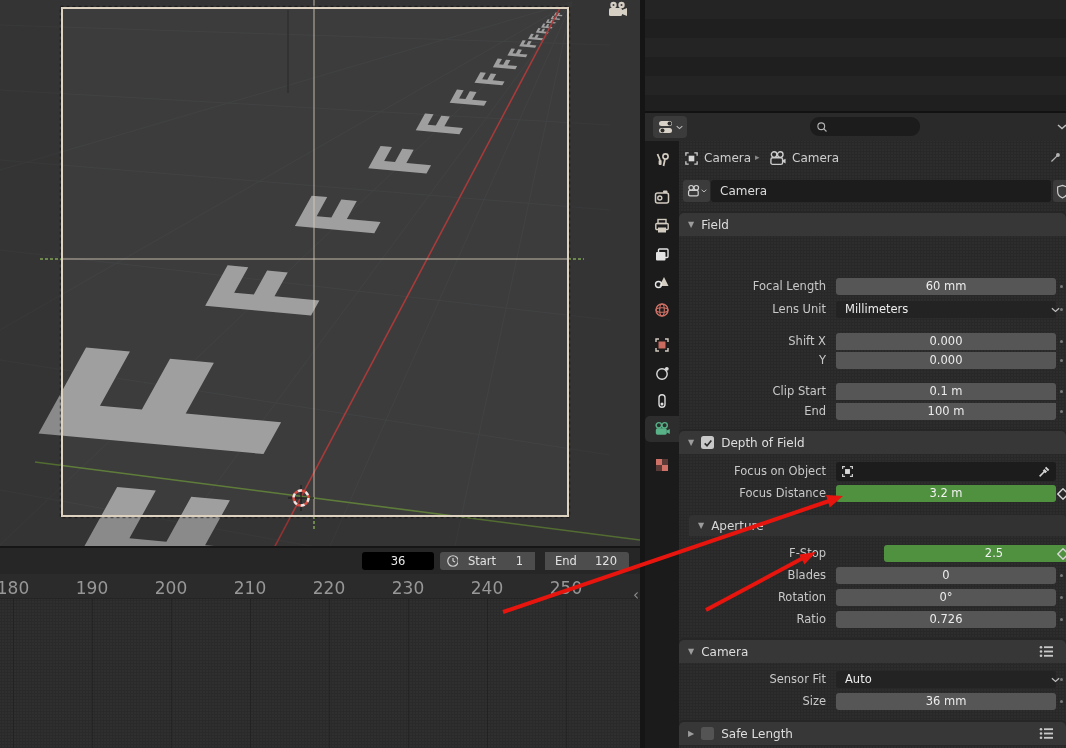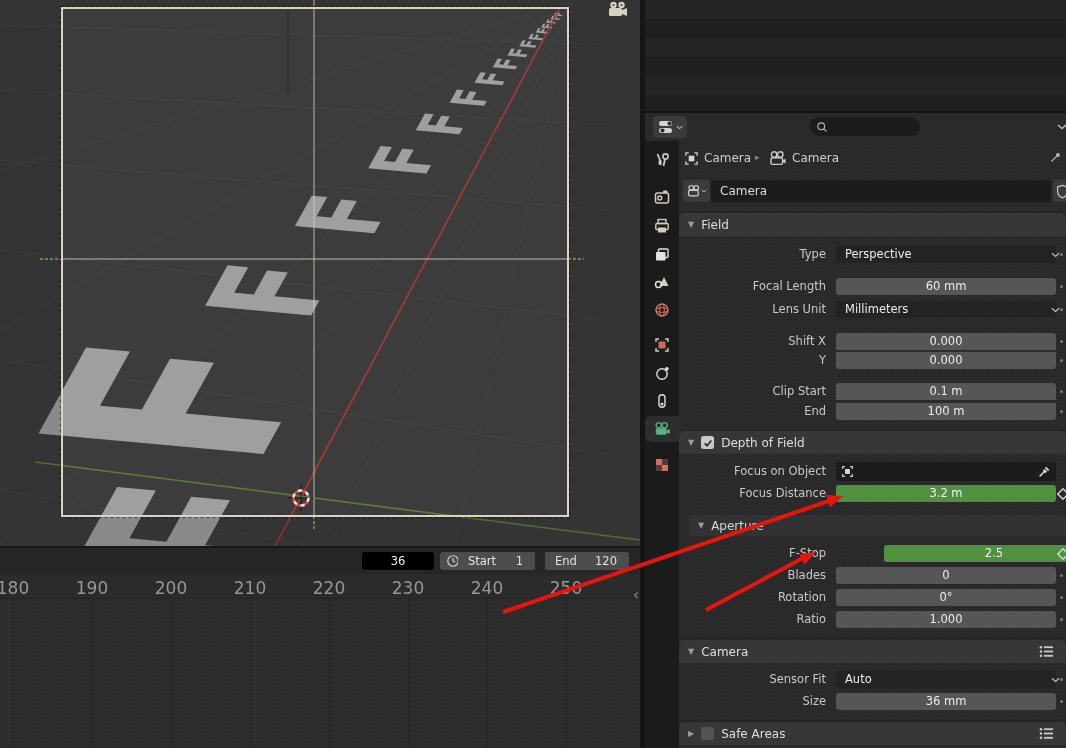--- a/index.html
+++ b/index.html
@@ -343,28 +343,20 @@
           <svg width="13" height="15" viewBox="0 0 16 18" style="margin-left:3px;">
             <path d="M8 1.5 L14 3.5 V9 C14 13 11.5 15.5 8 16.8 C4.5 15.5 2 13 2 9 V3.5 Z" fill="none" stroke="#c9c9c9" stroke-width="1.5"></path>
           </svg>
         </div>
       </div>
 
       <div class="pheader" style="top:72px;">
         <span class="tri">▼</span>
         <span>Field</span>
       </div>
-      <div class="prow" style="top:105px;">
-        <span class="plabel">Type</span>
-        <div class="pfield f-dd">Perspective</div>
-        <svg class="ddchev" width="9" height="6" viewBox="0 0 10 6">
-            <polyline points="1,1 5,4.5 9,1" stroke="#bdbdbd" stroke-width="1.4" fill="none"></polyline>
-          </svg>
-        <span class="adot"></span>
-      </div>
       <div class="prow" style="top:137px;">
         <span class="plabel">Focal Length</span>
         <div class="pfield f-slider">60 mm</div>
         <span class="adot"></span>
       </div>
       <div class="prow" style="top:160px;">
         <span class="plabel">Lens Unit</span>
         <div class="pfield f-dd">Millimeters</div>
         <svg class="ddchev" width="9" height="6" viewBox="0 0 10 6">
             <polyline points="1,1 5,4.5 9,1" stroke="#bdbdbd" stroke-width="1.4" fill="none"></polyline>
@@ -438,21 +430,21 @@
         <div class="pfield f-slider">0</div>
         <span class="adot"></span>
       </div>
       <div class="prow" style="top:448px;">
         <span class="plabel">Rotation</span>
         <div class="pfield f-slider">0°</div>
         <span class="adot"></span>
       </div>
       <div class="prow" style="top:470px;">
         <span class="plabel">Ratio</span>
-        <div class="pfield f-slider">1.000</div>
+        <div class="pfield f-slider">0.726</div>
         <span class="adot"></span>
       </div>
 
       <div class="pheader" style="top:499px;">
         <span class="tri">▼</span>
         <span>Camera</span>
         <svg class="abs" style="left:360px;top:5px;" width="15" height="13" viewBox="0 0 15 13">
           <circle cx="2" cy="2.2" r="1.3" fill="#c9c9c9"></circle>
             <rect x="5" y="1.3" width="9" height="1.8" fill="#c9c9c9"></rect>
           <circle cx="2" cy="6.5" r="1.3" fill="#c9c9c9"></circle>
@@ -471,21 +463,21 @@
       </div>
       <div class="prow" style="top:552px;">
         <span class="plabel">Size</span>
         <div class="pfield f-slider">36 mm</div>
         <span class="adot"></span>
       </div>
 
       <div class="pheader" style="top:581px;">
         <span class="tri">▶</span>
         <span class="chk off"></span>
-        <span>Safe Areas</span>
+        <span>Safe Length</span>
         <svg class="abs" style="left:360px;top:5px;" width="15" height="13" viewBox="0 0 15 13">
           <circle cx="2" cy="2.2" r="1.3" fill="#c9c9c9"></circle>
             <rect x="5" y="1.3" width="9" height="1.8" fill="#c9c9c9"></rect>
           <circle cx="2" cy="6.5" r="1.3" fill="#c9c9c9"></circle>
             <rect x="5" y="5.6" width="9" height="1.8" fill="#c9c9c9"></rect>
           <circle cx="2" cy="10.8" r="1.3" fill="#c9c9c9"></circle>
             <rect x="5" y="9.9" width="9" height="1.8" fill="#c9c9c9"></rect>
         </svg>
       </div>
     </div>

